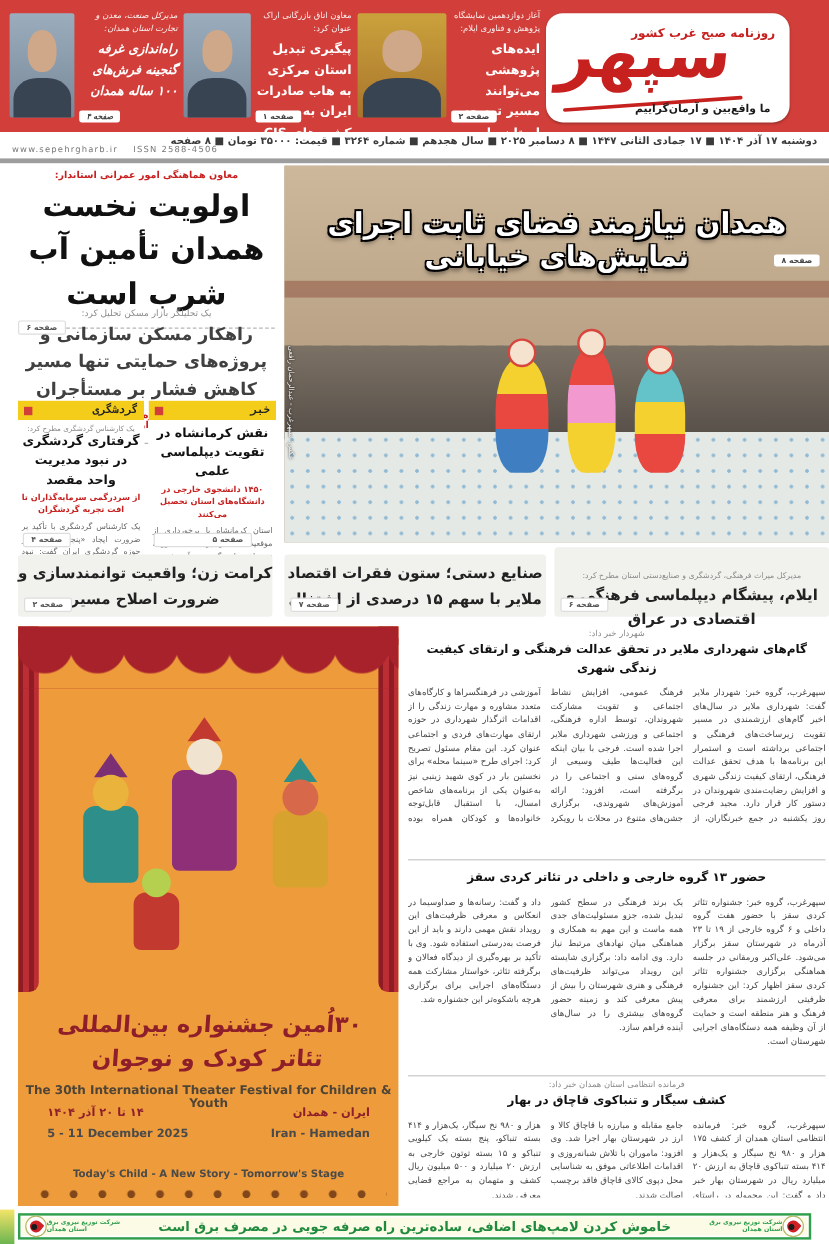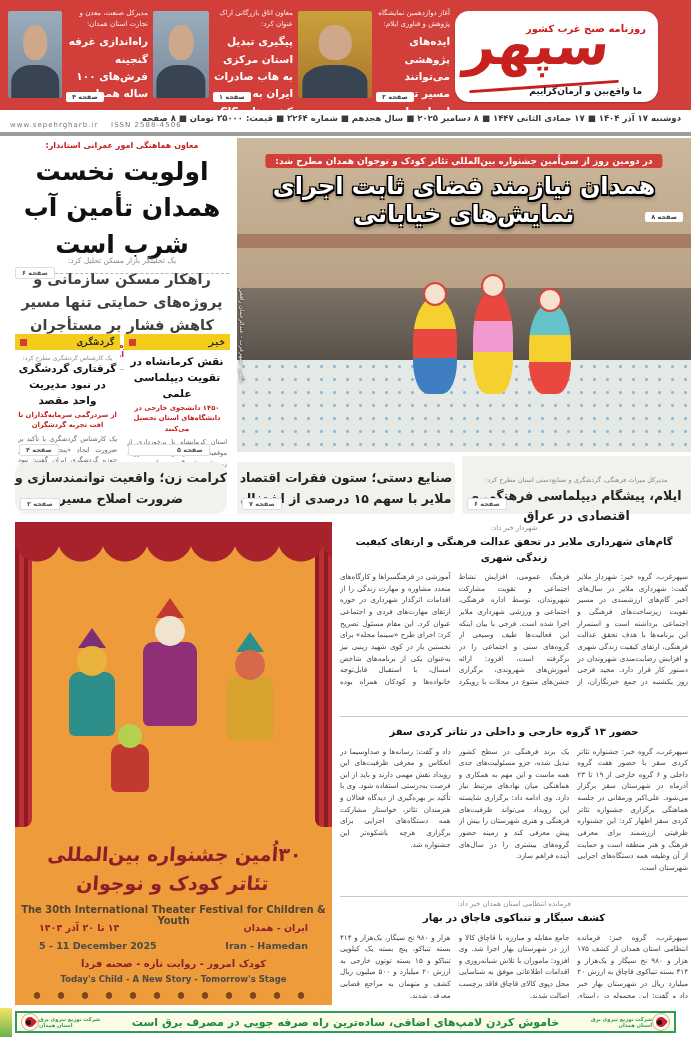--- a/index.html
+++ b/index.html
@@ -138,21 +138,21 @@
   <div class="header">
 
     <div class="masthead">
       <div class="paper-type">روزنامه صبح غرب کشور</div>
       <div class="paper-name">سپهر</div>
       <div class="m-swash"></div>
       <div class="tagline">ما واقع‌بین و آرمان‌گراییم</div>
     </div>
 
     <div class="portrait" style="left:8px;width:54px;"></div>
-    <div class="titem-text" style="left:66px;width:82px;">
+    <div class="titem-text" style="left:66px;width:82px;font-style:italic;">
       <div class="titem-kicker">مدیرکل صنعت، معدن و تجارت استان همدان:</div>
       <div class="titem-title">راه‌اندازی غرفه گنجینه فرش‌های ۱۰۰ ساله همدان</div>
       <span class="pbadge titem-badge">صفحه ۴</span>
     </div>
 
     <div class="portrait" style="left:153px;width:56px;"></div>
     <div class="titem-text" style="left:213px;width:80px;">
       <div class="titem-kicker">معاون اتاق بازرگانی اراک عنوان کرد:</div>
       <div class="titem-title">پیگیری تبدیل استان مرکزی به هاب صادرات ایران به کشورهای CIS</div>
       <span class="pbadge titem-badge">صفحه ۱</span>
@@ -174,21 +174,20 @@
   <div class="grayrule"></div>
 
   <div class="mainphoto">
     <div class="mp-buildings"></div>
     <div class="mp-band"></div>
     <div class="mp-crowd"></div>
     <div class="mp-mat"></div>
     <div class="clown" style="left:176px;top:160px;width:44px;height:96px;background:linear-gradient(#f4d12e 0 32%,#e8483f 32% 62%,#3f7fc1 62% 100%);"></div>
     <div class="clown" style="left:236px;top:152px;width:40px;height:104px;background:linear-gradient(#e8483f 0 30%,#f29ad0 30% 60%,#f4d12e 60% 100%);"></div>
     <div class="clown" style="left:292px;top:166px;width:42px;height:90px;background:linear-gradient(#64c3c9 0 34%,#f4d12e 34% 64%,#e8483f 64% 100%);"></div>
-    <div class="mp-kicker">در دومین روز از سی‌اُمین جشنواره بین‌المللی تئاتر کودک و نوجوان همدان مطرح شد:</div>
     <div class="mp-headline">همدان نیازمند فضای ثابت اجرای نمایش‌های خیابانی</div>
     <span class="pbadge mp-badge">صفحه ۸</span>
     <div class="mp-credit">عکس: سپهرغرب - عبدالرحمان رافعی</div>
   </div>
 
   <div class="lead-box">
     <div class="kicker-red">معاون هماهنگی امور عمرانی استاندار:</div>
     <div class="lead-head">اولویت نخست همدان تأمین آب شرب است</div>
     <div class="dashrow">
       <span class="pbadge">صفحه ۶</span>
@@ -228,21 +227,21 @@
       <div class="ybox-sub">از سردرگمی سرمایه‌گذاران تا افت تجربه گردشگران</div>
       <div class="ybox-ex" style="height:30px;">یک کارشناس گردشگری با تأکید بر ضرورت ایجاد «پنجره واحد» در حوزه گردشگری ایران گفت: نبود مدیریت واحد مقصد در استان‌ها به عنوان یکی از چالش‌های اصلی ...</div>
     </div>
     <span class="pbadge ybox-badge" style="border:1px solid #ddd;color:#555;">صفحه ۴</span>
   </div>
 
   <div class="brief" style="left:237px;width:218px;">
     <div class="brief-t">صنایع دستی؛ ستون فقرات اقتصاد ملایر با سهم ۱۵ درصدی از اشتغال</div>
     <span class="pbadge">صفحه ۷</span>
   </div>
-  <div class="brief" style="left:15px;width:212px;border-radius:12px;">
+  <div class="brief" style="left:15px;width:212px;">
     <div class="brief-t">کرامت زن؛ واقعیت توانمندسازی و ضرورت اصلاح مسیر</div>
     <span class="pbadge">صفحه ۲</span>
   </div>
 
   <div class="ilam">
     <div class="ilam-k">مدیرکل میراث فرهنگی، گردشگری و صنایع‌دستی استان مطرح کرد:</div>
     <div class="ilam-t">ایلام، پیشگام دیپلماسی فرهنگی و اقتصادی در عراق</div>
     <span class="pbadge">صفحه ۶</span>
   </div>
 
@@ -278,21 +277,20 @@
     </div>
     <div class="poster-en">The 30th International Theater Festival for Children &amp; Youth</div>
     <div class="poster-row row-fa">
       <span>ایران - همدان</span>
       <span>۱۴ تا ۲۰ آذر ۱۴۰۴</span>
     </div>
     <div class="poster-row row-en">
       <span>5 - 11 December 2025</span>
       <span>Iran - Hamedan</span>
     </div>
-    <div class="poster-slogan-fa">کودک امروز - روایت تازه - صحنه فردا</div>
     <div class="poster-slogan-en">Today's Child - A New Story - Tomorrow's Stage</div>
     <div class="logos-row"></div>
   </div>
 
   <div class="art" style="top:524px;">
     <div class="art-kicker">شهردار خبر داد:</div>
     <div class="art-head">گام‌های شهرداری ملایر در تحقق عدالت فرهنگی و ارتقای کیفیت زندگی شهری</div>
     <div class="cols" style="height:118px;">
       <div class="col">سپهرغرب، گروه خبر: شهردار ملایر گفت: شهرداری ملایر در سال‌های اخیر گام‌های ارزشمندی در مسیر تقویت زیرساخت‌های فرهنگی و اجتماعی برداشته است و استمرار این برنامه‌ها با هدف تحقق عدالت فرهنگی، ارتقای کیفیت زندگی شهری و افزایش رضایت‌مندی شهروندان در دستور کار قرار دارد. مجید فرجی روز یکشنبه در جمع خبرنگاران، از اجرای بیش از ۲۰۰ عنوان برنامه فرهنگی، اجتماعی و ورزشی در سال جاری خبر داد و گفت: شهرداری ملایر در توانمندسازی اجتماعی و ارتقای نشاط عمومی با اجرای رویدادهای گسترده فرهنگی، پیشتاز بوده است. وی با اشاره به گستردگی و تنوع این فعالیت‌ها، اظهار کرد: از ابتدای سال تاکنون مجموعه‌ای از برنامه‌ها با هدف ارتقای</div>
       <div class="col">فرهنگ عمومی، افزایش نشاط اجتماعی و تقویت مشارکت شهروندان، توسط اداره فرهنگی، اجتماعی و ورزشی شهرداری ملایر اجرا شده است. فرجی با بیان اینکه این فعالیت‌ها طیف وسیعی از گروه‌های سنی و اجتماعی را در برگرفته است، افزود: ارائه آموزش‌های شهروندی، برگزاری جشن‌های متنوع در محلات با رویکرد افزایش نشاط اجتماعی، اجرای طرح ملی «طراوت»، تحول در برنامه‌های فرهنگسراها، پیگیری طرح‌های توانمندسازی بانوان و توجه ویژه به موضوعات جوانی جمعیت و فرزندآوری از جمله محورهای مهم این برنامه‌هاست. شهردار ملایر بهره‌برداری از کارگاه خیاطی فرهنگسرای شهید خداداد، تجهیز اتاق بازی و</div>
@@ -300,21 +298,21 @@
     </div>
   </div>
 
   <div class="hr" style="top:716px;"></div>
 
   <div class="art" style="top:722px;">
     <div class="art-head">حضور ۱۳ گروه خارجی و داخلی در تئاتر کردی سقز</div>
     <div class="cols" style="height:138px;">
       <div class="col">سپهرغرب، گروه خبر: جشنواره تئاتر کردی سقز با حضور هفت گروه داخلی و ۶ گروه خارجی از ۱۹ تا ۲۳ آذرماه در شهرستان سقز برگزار می‌شود. علی‌اکبر ورمقانی در جلسه هماهنگی برگزاری جشنواره تئاتر کردی سقز اظهار کرد: این جشنواره ظرفیتی ارزشمند برای معرفی فرهنگ و هنر منطقه است و حمایت از آن وظیفه همه دستگاه‌های اجرایی شهرستان است.</div>
       <div class="col">یک برند فرهنگی در سطح کشور تبدیل شده، جزو مسئولیت‌های جدی همه ماست و این مهم به همکاری و هماهنگی میان نهادهای مرتبط نیاز دارد. وی ادامه داد: برگزاری شایسته این رویداد می‌تواند ظرفیت‌های فرهنگی و هنری شهرستان را بیش از پیش معرفی کند و زمینه حضور گروه‌های بیشتری را در سال‌های آینده فراهم سازد.</div>
-      <div class="col">داد و گفت: رسانه‌ها و صداوسیما در انعکاس و معرفی ظرفیت‌های این رویداد نقش مهمی دارند و باید از این فرصت به‌درستی استفاده شود. وی با تأکید بر بهره‌گیری از دیدگاه فعالان و هنرمندان تئاتر، خواستار مشارکت همه دستگاه‌های اجرایی برای برگزاری هرچه باشکوه‌تر این جشنواره شد.</div>
+      <div class="col">داد و گفت: رسانه‌ها و صداوسیما در انعکاس و معرفی ظرفیت‌های این رویداد نقش مهمی دارند و باید از این فرصت به‌درستی استفاده شود. وی با تأکید بر بهره‌گیری از دیدگاه فعالان و برگرفته تئاتر، خواستار مشارکت همه دستگاه‌های اجرایی برای برگزاری هرچه باشکوه‌تر این جشنواره شد.</div>
     </div>
   </div>
 
   <div class="hr" style="top:896px;"></div>
 
   <div class="art" style="top:900px;">
     <div class="art-kicker">فرمانده انتظامی استان همدان خبر داد:</div>
     <div class="art-head">کشف سیگار و تنباکوی قاچاق در بهار</div>
     <div class="cols" style="height:66px;">
       <div class="col">سپهرغرب، گروه خبر: فرمانده انتظامی استان همدان از کشف ۱۷۵ هزار و ۹۸۰ نخ سیگار و یک‌هزار و ۴۱۴ بسته تنباکوی قاچاق به ارزش ۲۰ میلیارد ریال در شهرستان بهار خبر داد و گفت: این محموله در راستای طرح</div>

